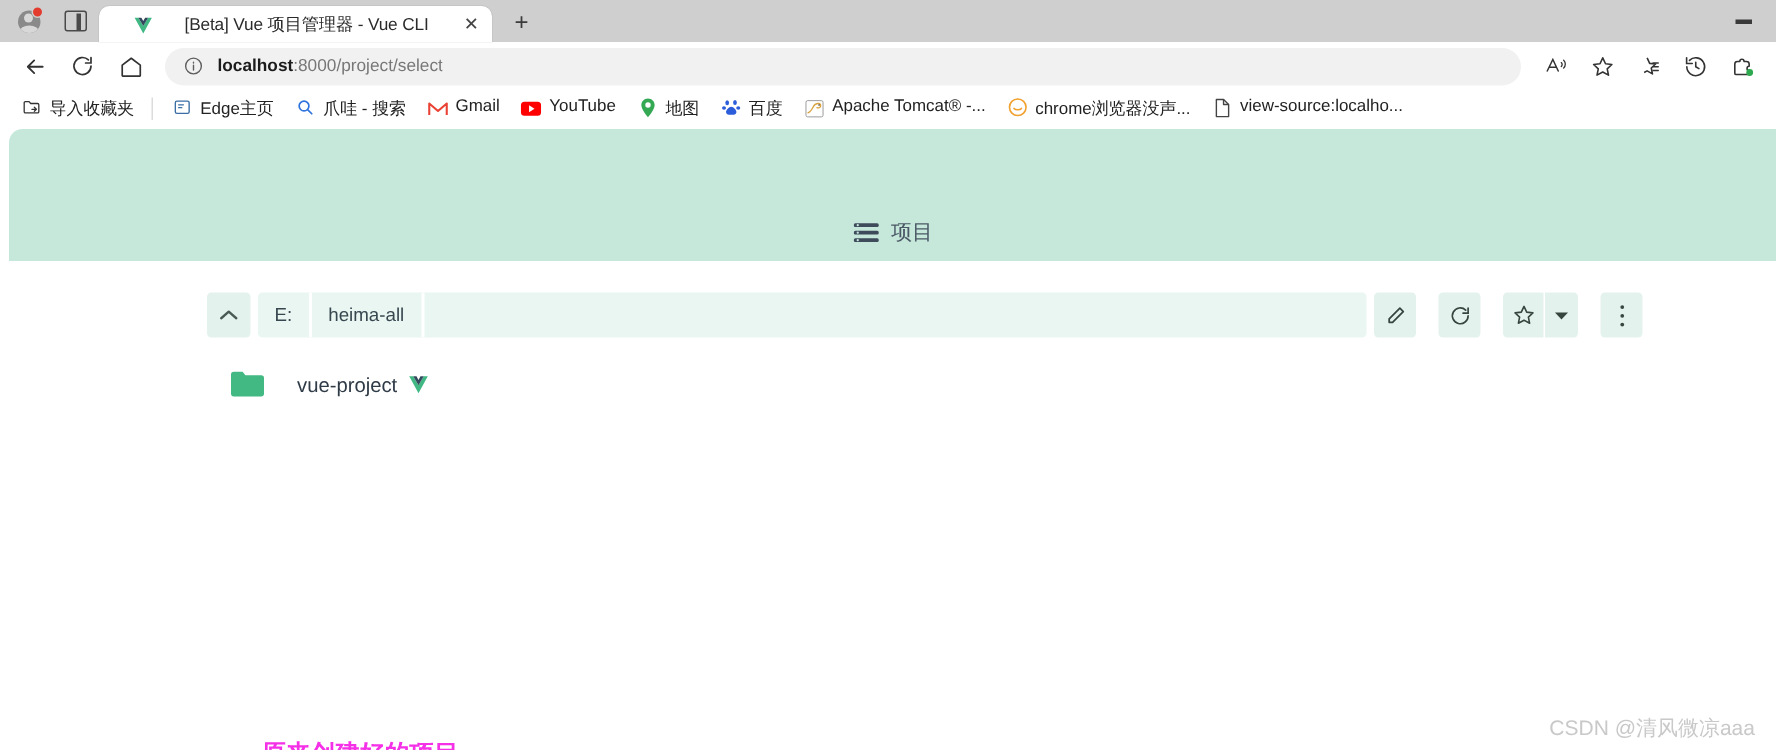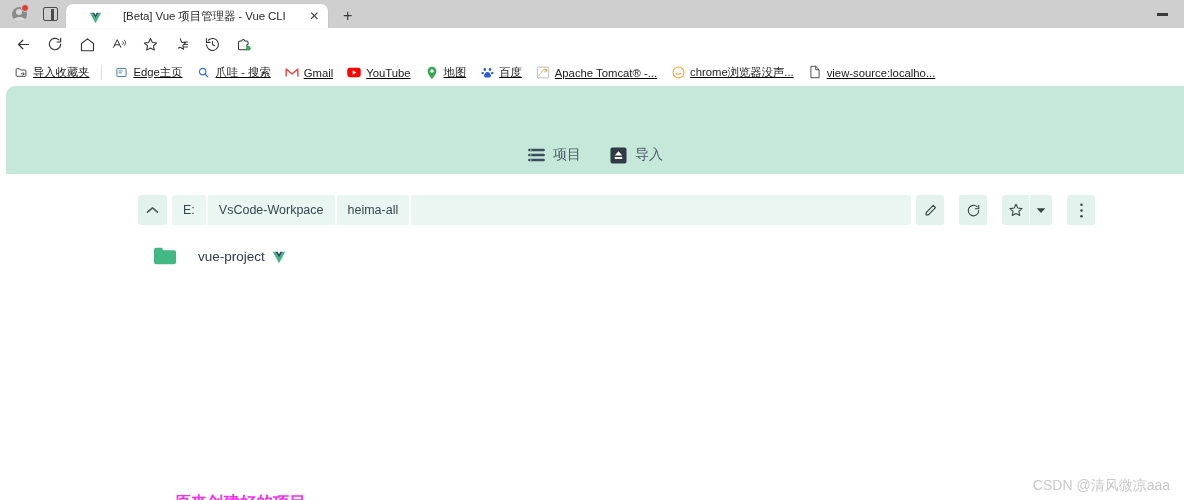--- a/index.html
+++ b/index.html
@@ -207,26 +207,25 @@
     background: #ffffff;
     display: flex;
     align-items: center;
     padding: 0 8px 2px 8px;
     gap: 2px;
     flex: 0 0 auto;
     overflow: hidden;
   }
   .bm {
     display: flex;
-    align-items: flex-end;
+    align-items: flex-start;
     gap: 5px;
     padding: 2px 6px;
     border-radius: 4px;
     white-space: nowrap;
-    text-decoration: underline;
   }
   .bm-label {
     font-size: 11.3px;
     color: #222;
   }
   .bm-sep {
     width: 1px;
     height: 15px;
     background: #dcdcdc;
     margin: 0 4px;
@@ -449,20 +448,27 @@
         <path d="M20.5 12a8.5 8.5 0 1 1-2.6-6.1"></path>
         <path d="M20.5 3.6V9h-5.4"></path>
       </svg>
     </div>
     <div class="nav-btn">
       <svg width="17" height="17" viewBox="0 0 24 24" fill="none" stroke="#333" stroke-width="1.6" stroke-linejoin="round">
         <path d="M3.5 10.5 12 4l8.5 6.5V20a.8.8 0 0 1-.8.8H4.3a.8.8 0 0 1-.8-.8z"></path>
       </svg>
     </div>
 
+    <div class="omnibox">
+      <svg width="14" height="14" viewBox="0 0 24 24" fill="none" stroke="#5e5e5e" stroke-width="1.6">
+        <circle cx="12" cy="12" r="9"></circle>
+        <path d="M12 11v5.5M12 7.6v.9" stroke-linecap="round"></path>
+      </svg>
+      <span class="omnibox-url"><b>localhost</b><span>:8000/project/select</span></span>
+    </div>
 
     <div class="tb-right">
       <div class="tb-ico-btn">
         <svg width="17" height="16" viewBox="0 0 24 24" fill="none" stroke="#333" stroke-width="1.5" stroke-linecap="round">
           <path d="M3 17 8.6 5.5 14 17M5 13.2h7.2"></path>
           <path d="M17 8.6c1.2 1 1.2 2.9 0 4M19.4 6.2c2.2 1.9 2.2 5.9 0 7.9" stroke-width="1.3"></path>
         </svg>
       </div>
       <div class="tb-ico-btn">
         <svg width="17" height="17" viewBox="0 0 24 24" fill="none" stroke="#333" stroke-width="1.5" stroke-linejoin="round">
@@ -612,46 +618,35 @@
               <rect x="0" y="13" width="20" height="3" rx="1.3" fill="#3e4b5b"></rect>
               <circle cx="3.2" cy="2.5" r="0.9" fill="#c6e8da"></circle>
               <circle cx="3.2" cy="8.5" r="0.9" fill="#c6e8da"></circle>
               <circle cx="3.2" cy="14.5" r="0.9" fill="#c6e8da"></circle>
             </svg>
           </span>
           <span>项目</span>
         </div>
 
 
-        <div class="app-tab">
-          <span class="tabico">
-            <svg width="17" height="17" viewBox="0 0 18 18">
-              <rect x="0.5" y="0.5" width="17" height="17" rx="2.2" fill="#2f3b45"></rect>
-              <path d="M9 4.6 13 9H5z" fill="#ffffff"></path>
-              <rect x="5" y="10.6" width="8" height="2.2" rx="0.6" fill="#ffffff"></rect>
-            </svg>
-          </span>
-          <span>导入</span>
-        </div>
 
       </div>
     </div>
 
     <div class="content">
 
       <div class="pathrow">
         <div class="path-up">
           <svg width="13" height="9" viewBox="0 0 14 9" fill="none" stroke="#4a5b56" stroke-width="1.7" stroke-linecap="round" stroke-linejoin="round">
             <path d="M1.6 6.3 7 1.6l5.4 4.7"></path>
           </svg>
         </div>
 
         <div class="crumbs">
           <div class="crumb">E:</div>
-          <div class="crumb">VsCode-Workpace</div>
           <div class="crumb">heima-all</div>
           <div class="crumb crumb-fill"></div>
         </div>
 
         <div class="path-tools">
           <div class="ptool">
             <svg width="15" height="15" viewBox="0 0 24 24" fill="none" stroke="#36463f" stroke-width="1.9" stroke-linecap="round" stroke-linejoin="round">
               <path d="M16.4 3.9 20 7.5 8.6 19H5v-3.6z"></path>
             </svg>
           </div>

